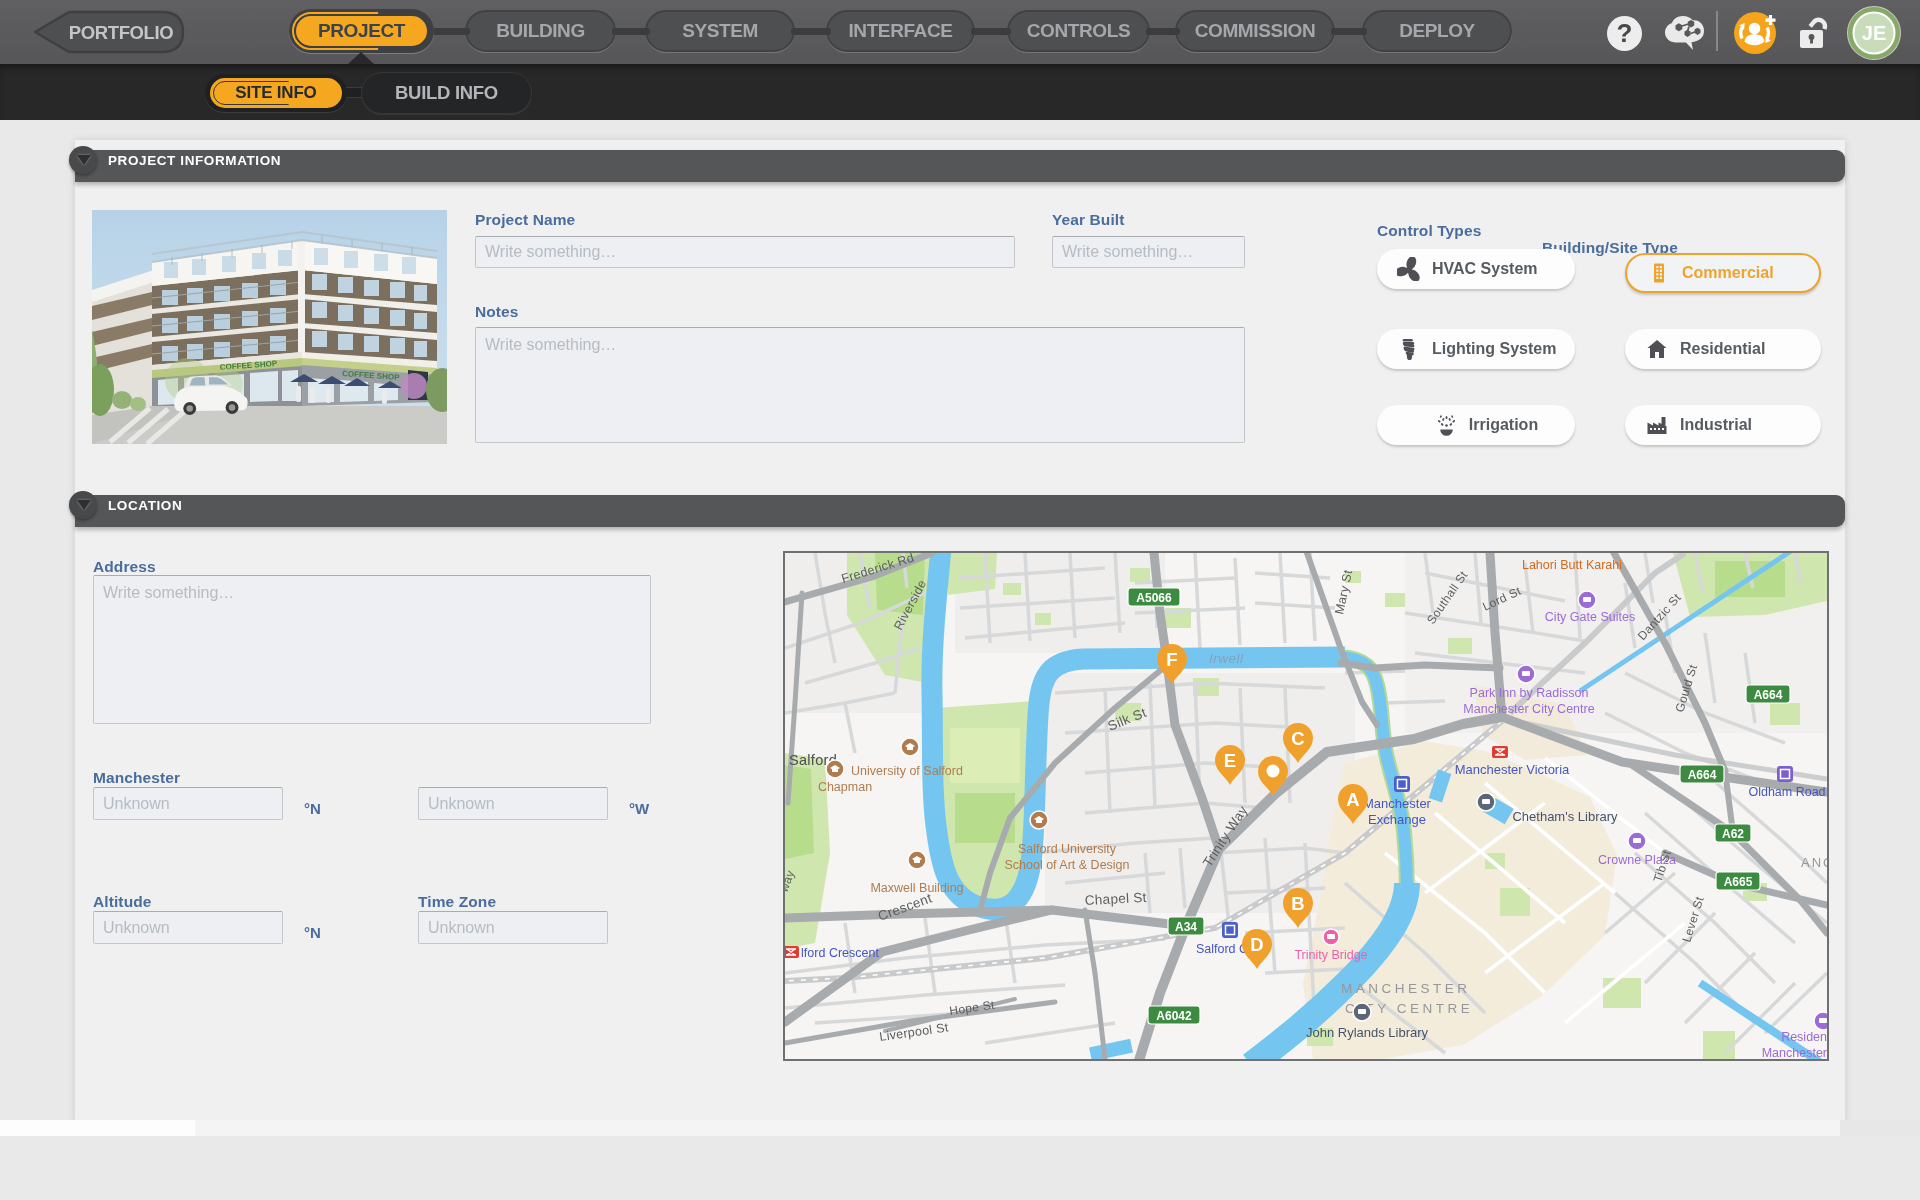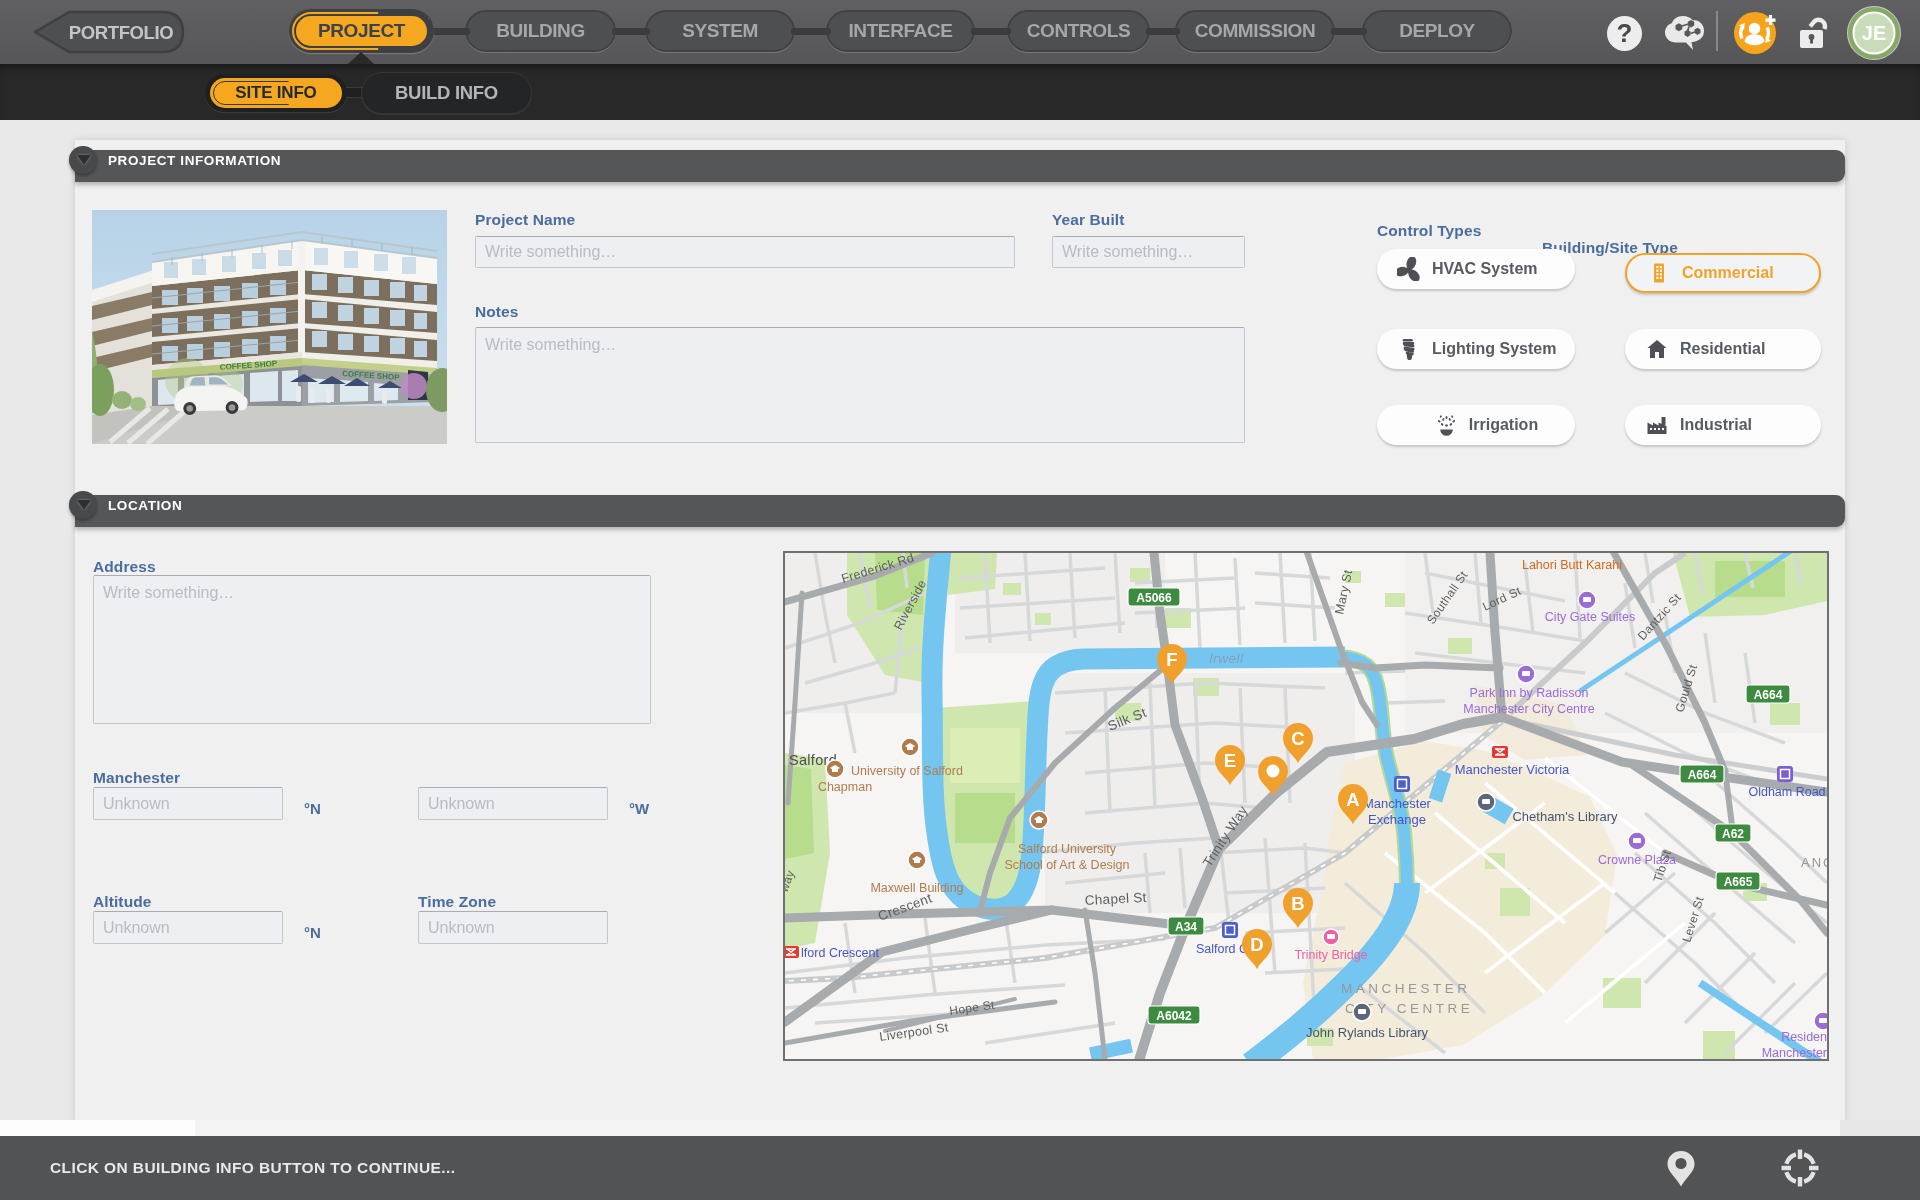--- a/index.html
+++ b/index.html
@@ -741,32 +741,13 @@
     <div id="btn-project">
         <div class="ring"></div>
         <div class="inner">PROJECT</div>
       </div>
   </div>
   <div id="notch"></div>
 
   <div id="prefoot"></div>
     <div class="abs" style="left:0px; top:1120px; width:195px; height:16px; background:#fdfdfd; z-index:5;"></div>
   <div id="prefoot-r"></div>
-  <div id="botbar">
-    <div class="msg">CLICK ON BUILDING INFO BUTTON TO CONTINUE...</div>
-    <svg class="abs" style="left:1666px; top:14px;" width="30" height="38" viewBox="0 0 30 38">
-      <path d="M15 1 C7.2 1 1.5 7 1.5 14.2 C1.5 22 10 27 15 36.5 C20 27 28.5 22 28.5 14.2 C28.5 7 22.8 1 15 1 Z" fill="#e3e3e3"></path>
-      <circle cx="15" cy="13.5" r="5.6" fill="#525355"></circle>
-    </svg>
-    <svg class="abs" style="left:1779px; top:11px;" width="42" height="42" viewBox="0 0 42 42">
-      <g stroke="#e3e3e3" stroke-width="4.4" fill="none">
-        <path d="M34.58 25.15 A14.2 14.2 0 0 1 25.15 34.58"></path>
-        <path d="M16.85 34.58 A14.2 14.2 0 0 1 7.42 25.15"></path>
-        <path d="M7.42 16.85 A14.2 14.2 0 0 1 16.85 7.42"></path>
-        <path d="M25.15 7.42 A14.2 14.2 0 0 1 34.58 16.85"></path>
-        <line x1="21" y1="2.5" x2="21" y2="12"></line>
-        <line x1="21" y1="30" x2="21" y2="39.5"></line>
-        <line x1="2.5" y1="21" x2="12" y2="21"></line>
-        <line x1="30" y1="21" x2="39.5" y2="21"></line>
-      </g>
-    </svg>
-  </div>
 </div>
 
 </body></html>

